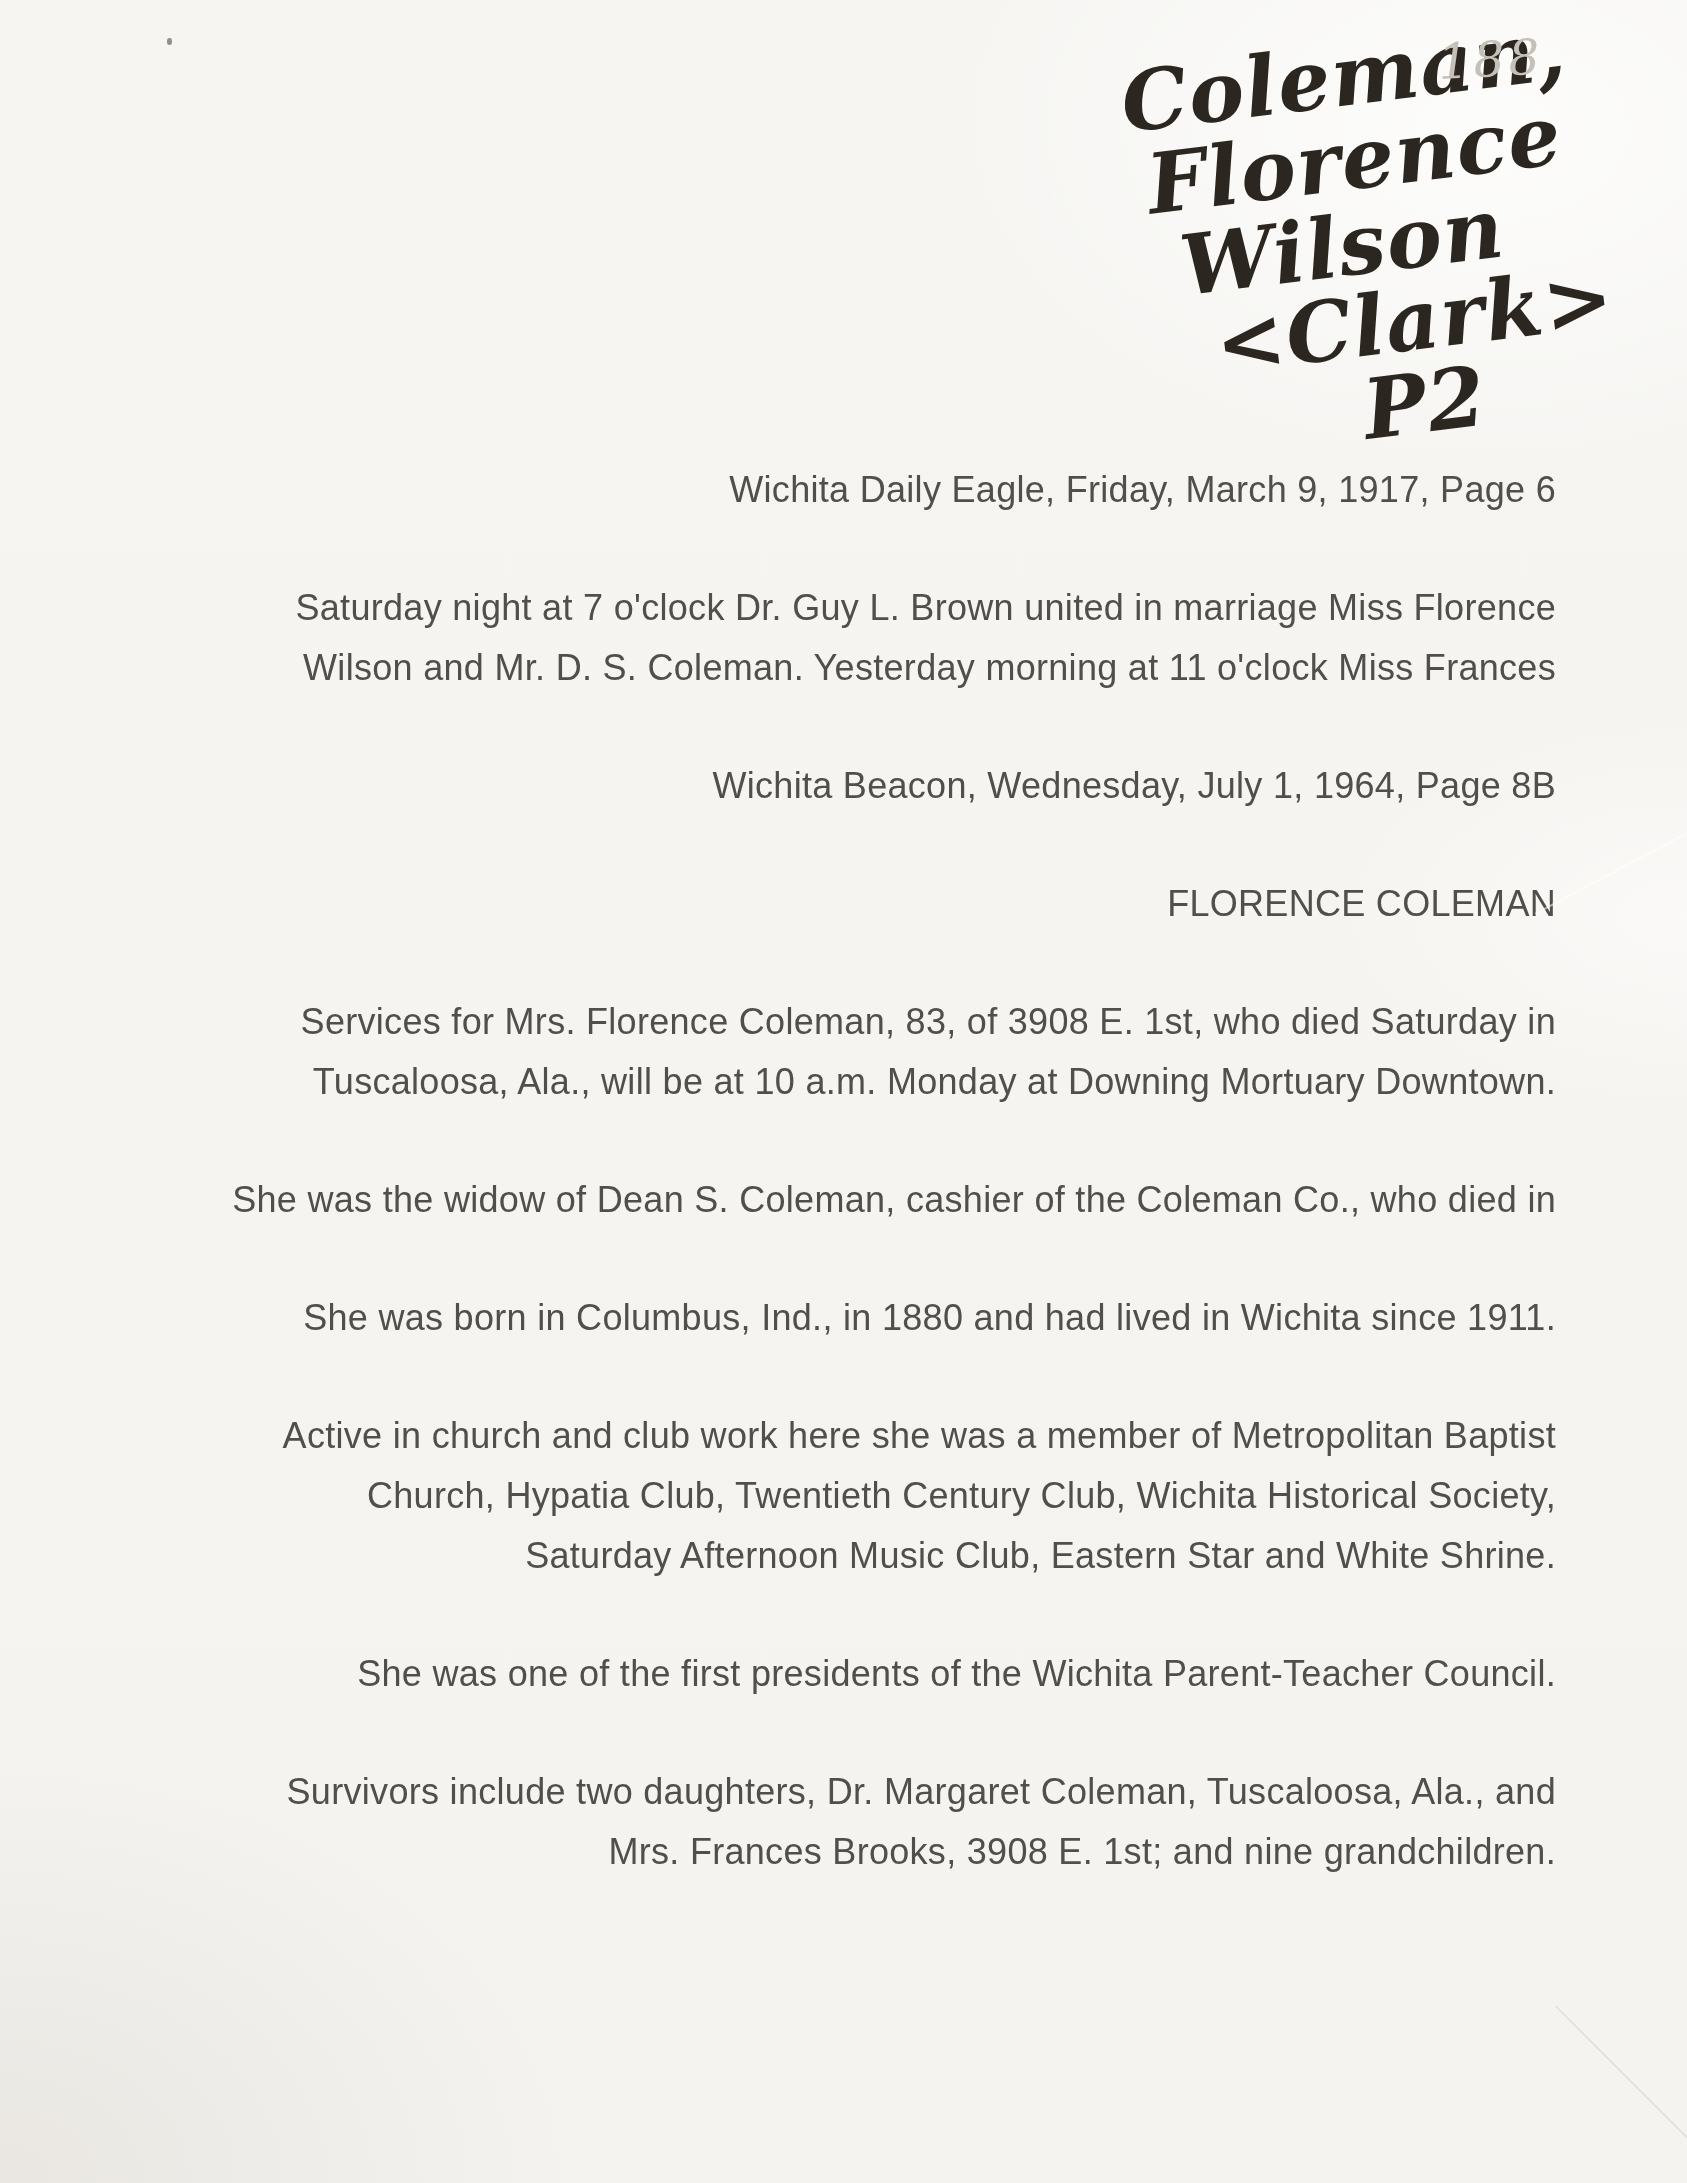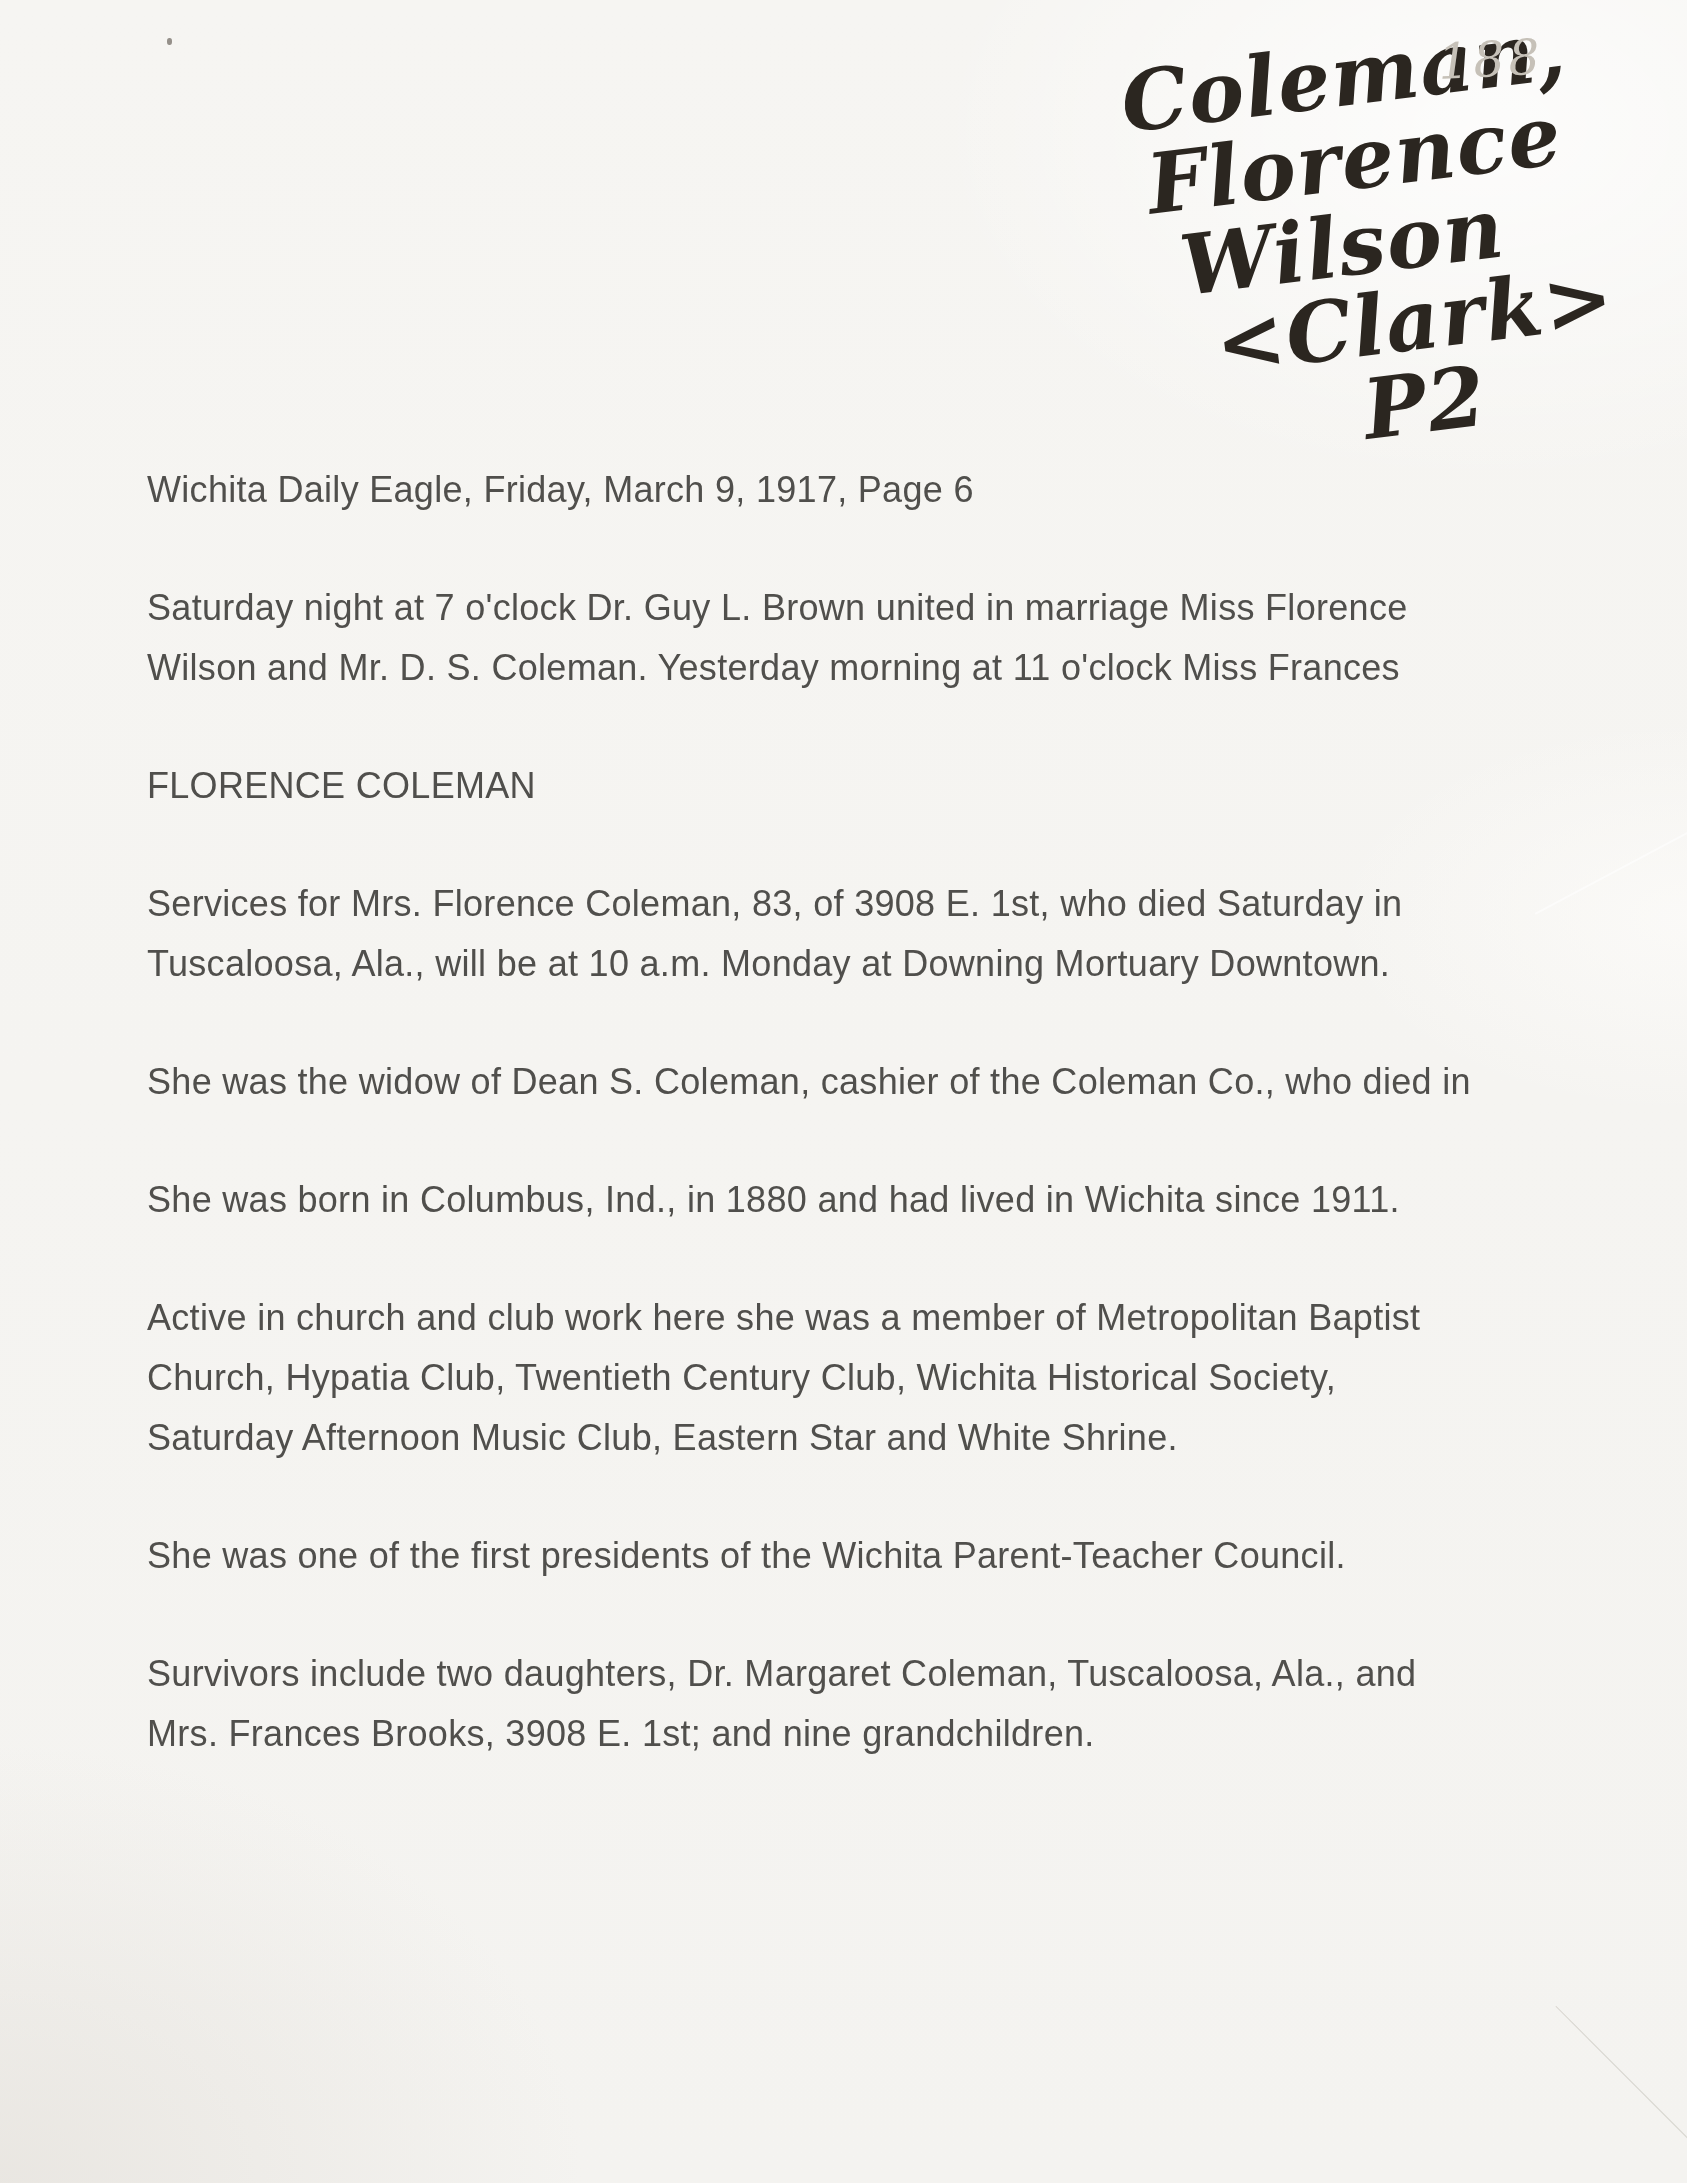--- a/index.html
+++ b/index.html
@@ -18,21 +18,21 @@
       radial-gradient(ellipse 595px 331px at 100% 42%, rgba(252,251,249,0.8), rgba(252,251,249,0) 60%),
       linear-gradient(#f6f5f2, #f4f3f0);
   }
 
   
   .typed {
     position:absolute; left:147px; top:460px; width:1409px;
     font-size:36px; color:#504f4c; letter-spacing:0.3px;
   }
   .block { margin:0 0 58px 0; }
-  .tline { line-height:60px; white-space:nowrap; }
+  .tline { line-height:60px; white-space:nowrap;text-align:right; }
 
   
   .handwriting {
     position:absolute; left:1118px; top:46px; width:463px; height:437px;
     transform:rotate(-7deg);
     font-family:"DejaVu Serif", serif;
     font-style:italic; font-weight:700;
     color:#2b2620;
   }
   .hw-line { position:absolute; white-space:nowrap; font-size:83px; letter-spacing:1.3px; }
@@ -83,20 +83,23 @@
     <div class="block">
       <div class="tline">Wichita Daily Eagle, Friday, March 9, 1917, Page 6</div>
     </div>
 
 
     <div class="block">
       <div class="tline">Saturday night at 7 o'clock Dr. Guy L. Brown united in marriage Miss Florence</div>
       <div class="tline">Wilson and Mr. D. S. Coleman. Yesterday morning at 11 o'clock Miss Frances</div>
     </div>
 
+    <div class="block">
+      <div class="tline">Wichita Beacon, Wednesday, July 1, 1964, Page 8B</div>
+    </div>
 
     <div class="block">
       <div class="tline">FLORENCE COLEMAN</div>
     </div>
 
     <div class="block">
       <div class="tline">Services for Mrs. Florence Coleman, 83, of 3908 E. 1st, who died Saturday in</div>
       <div class="tline">Tuscaloosa, Ala., will be at 10 a.m. Monday at Downing Mortuary Downtown.</div>
     </div>
 

